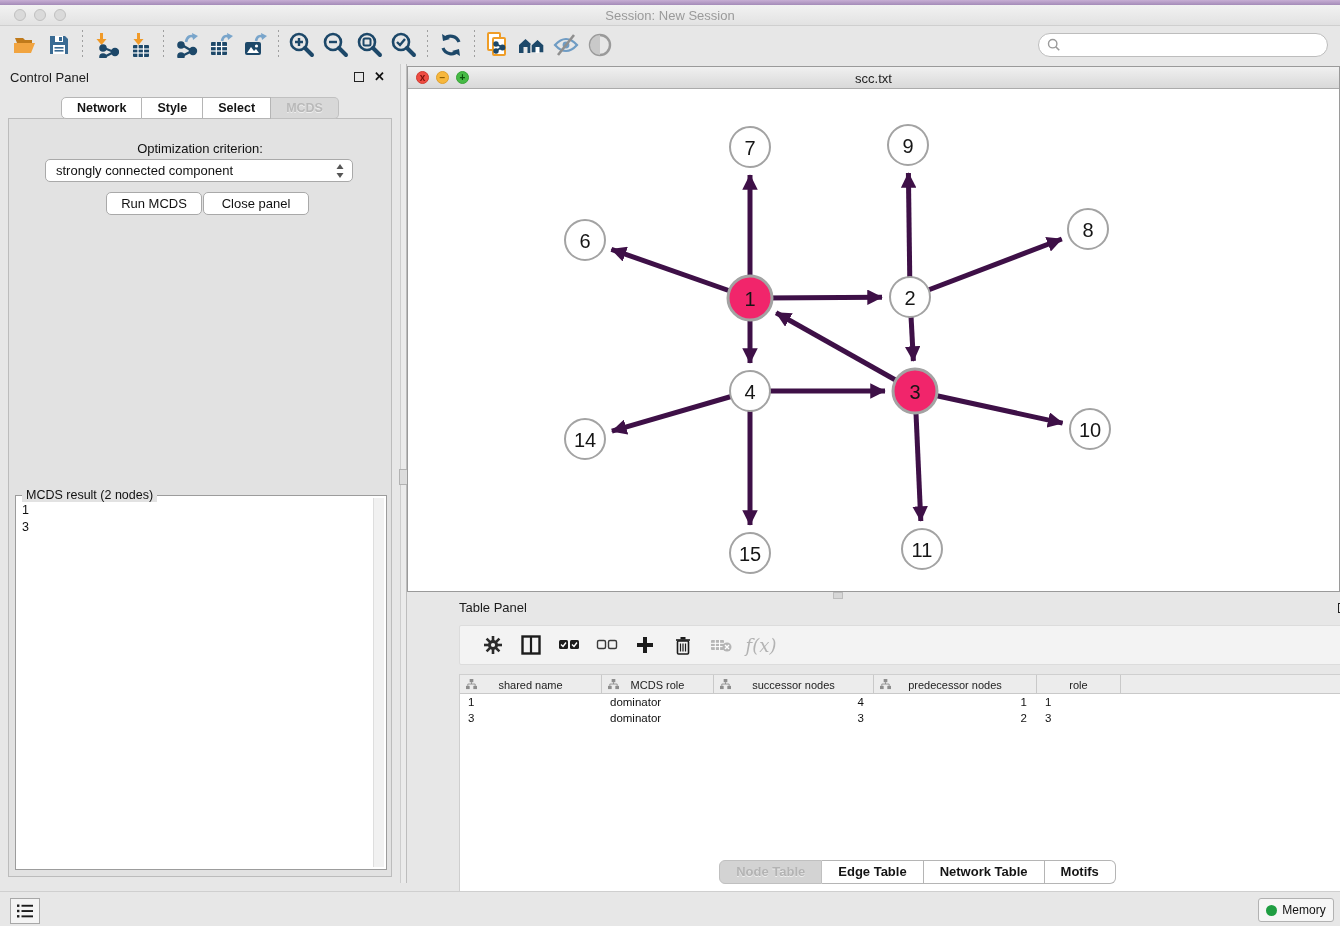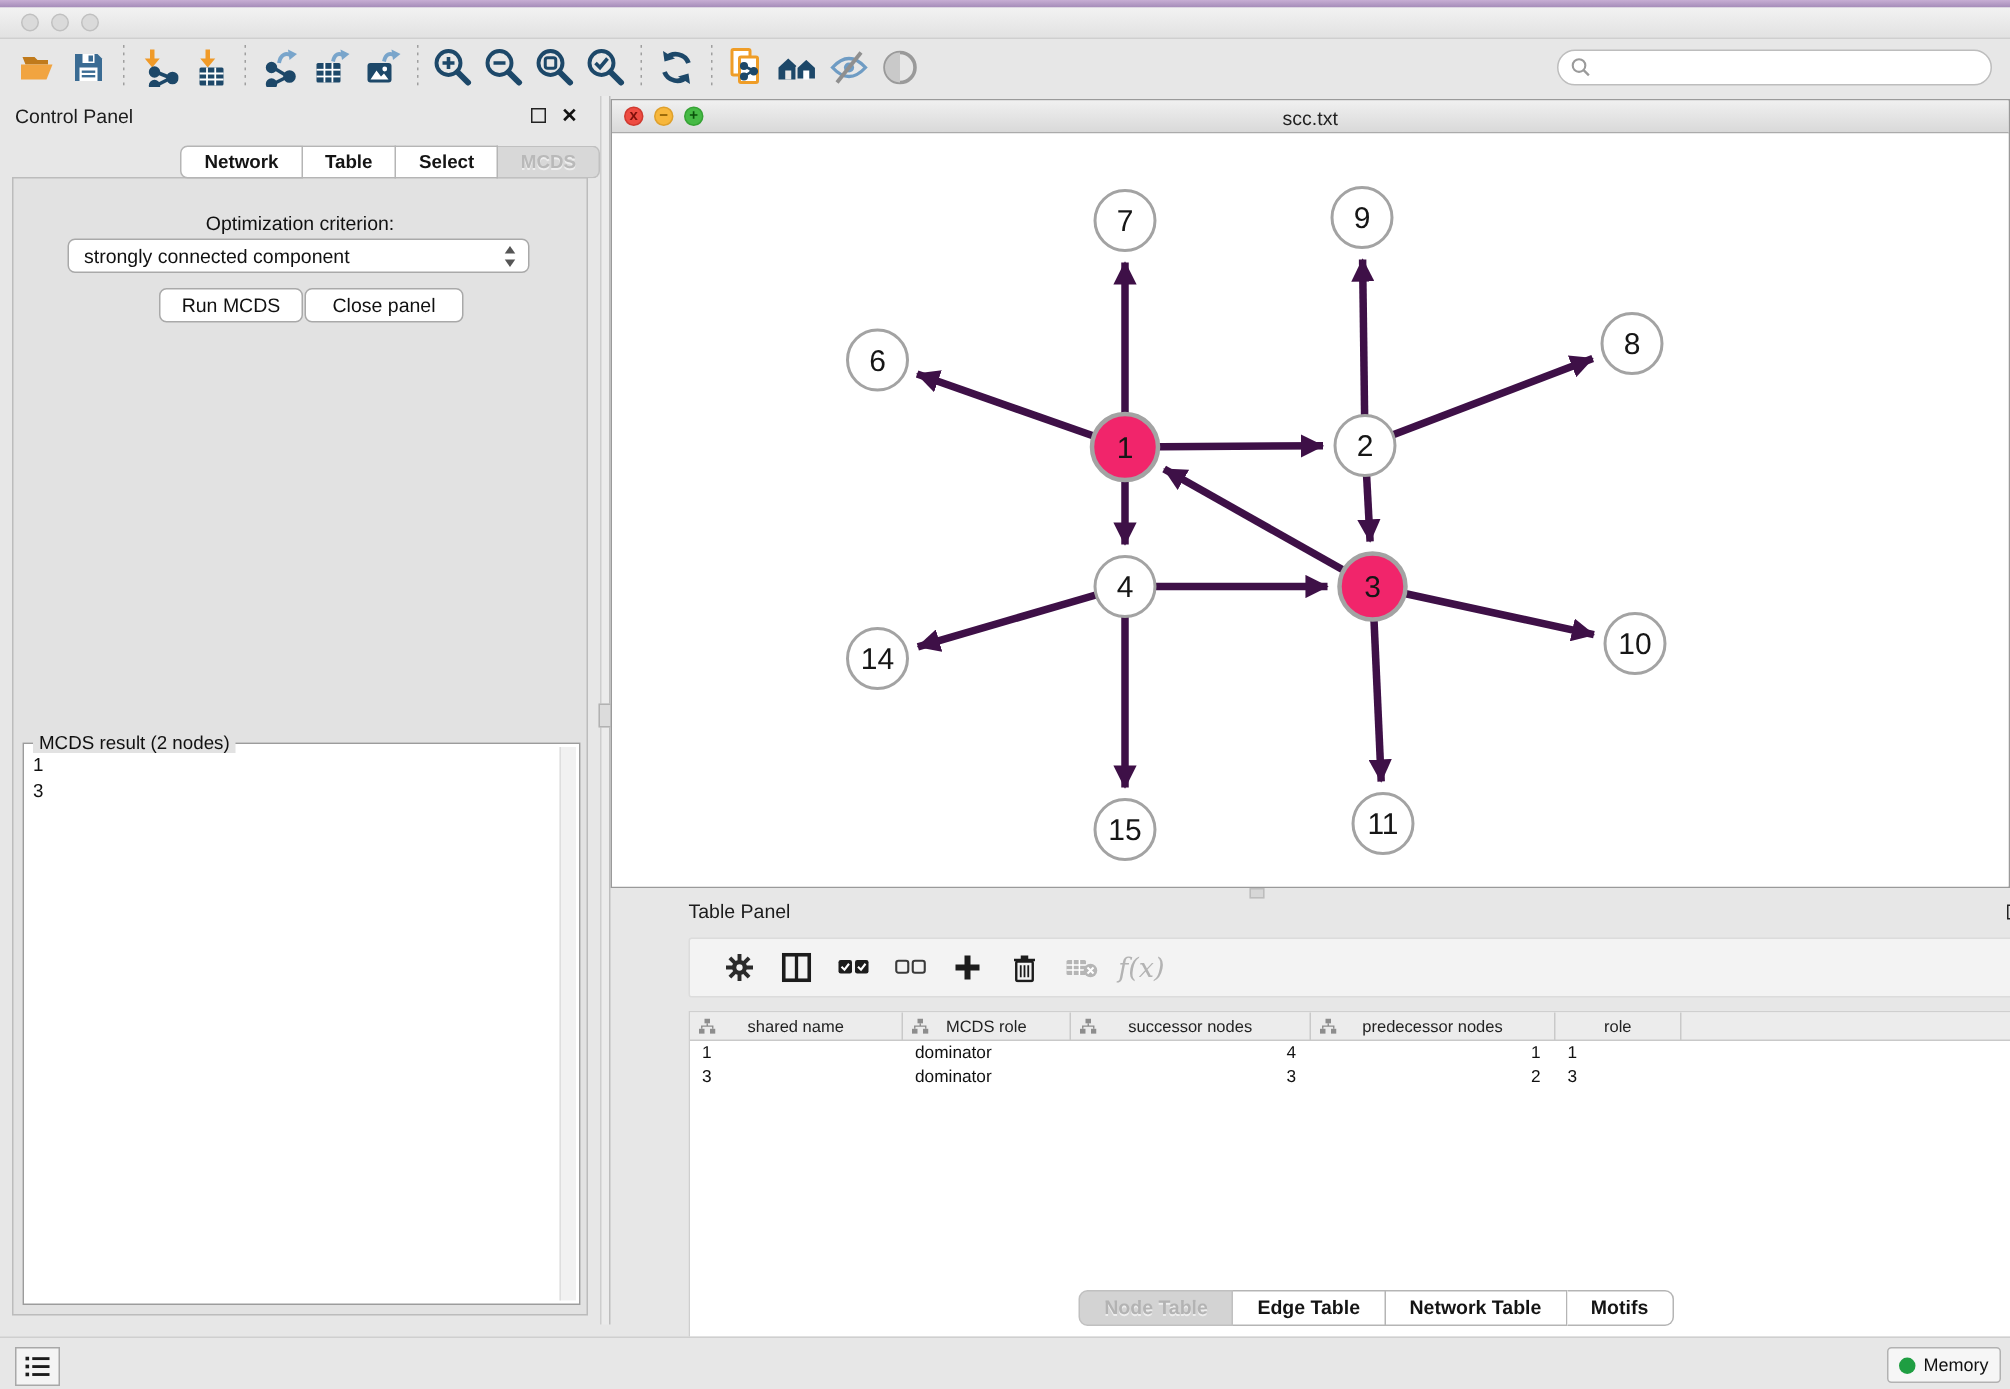--- a/index.html
+++ b/index.html
@@ -35,21 +35,21 @@
     display:flex; align-items:center; padding-left:8px; }
   .search-field input { border:none; outline:none; background:transparent; flex:1;
     font-size:13px; font-family:"Liberation Sans",sans-serif; margin-left:5px; }
 
   
   .control-panel { position:absolute; left:0; top:64px; width:400px; height:819px; }
   .panel-titlebar { position:absolute; left:0; top:0; width:100%; height:26px; }
   .panel-titlebar .ptitle { position:absolute; left:10px; top:6px; font-size:13px; color:#1c1c1c; }
   .float-box { position:absolute; top:8px; width:10px; height:10px; border:1.5px solid #222; }
   .close-x { position:absolute; top:5px; font-size:13px; font-weight:bold; color:#111; line-height:15px; }
-  .cp-tabs { position:absolute; left:0; top:33px; width:100%; display:flex; justify-content:flex-end; z-index:2; }
+  .cp-tabs { position:absolute; left:0; top:33px; width:100%; display:flex; justify-content:center; z-index:2; }
   .seg-tab { height:22px; line-height:20px; padding:0 15px; background:#fff;
     border:1px solid #b5b5b5; border-left:none; font-size:12.5px; font-weight:bold; color:#141414; }
   .seg-tab:first-child { border-left:1px solid #b5b5b5; border-radius:5px 0 0 5px; }
   .seg-tab:last-child { border-radius:0 5px 5px 0; }
   .seg-tab.active { background:#d8d8d8; color:#b9b9b9; border-color:#c0c0c0;
     text-shadow:0 1px 0 #eee; }
   .cp-content { position:absolute; left:8px; top:54px; width:384px; height:759px;
     background:#e2e2e2; border:1px solid #bcbcbc; }
   .opt-label { position:absolute; left:0; width:100%; top:22px; text-align:center;
     font-size:13px; color:#111; }
@@ -132,20 +132,21 @@
   .mem-dot { width:11px; height:11px; border-radius:50%; background:#1f9e42; }
 </style>
 </head>
 <body>
 
 <div class="top-accent"></div>
 <div class="titlebar">
   <span class="tl g1"></span>
   <span class="tl g2"></span>
   <span class="tl g3"></span>
+  <div class="title">Session: New Session</div>
 </div>
 
 <div class="main-toolbar">
   <div class="tbtn">
     <svg width="26" height="24" viewBox="0 0 26 24">
       <path d="M3 5h8l2 2h7v3H5z" fill="#c07a1b"></path>
         <path d="M2 10h21l-4 10H2z" fill="#f1a440"></path>
     </svg>
   </div>
   <div class="tbtn">
@@ -306,21 +307,21 @@
 </div>
 
 <div class="control-panel">
   <div class="panel-titlebar">
     <span class="ptitle">Control Panel</span>
     <span class="float-box" style="right:36px"></span>
     <span class="close-x" style="right:15px">✕</span>
   </div>
   <div class="cp-tabs">
       <div class="seg-tab">Network</div>
-      <div class="seg-tab">Table</div>
+      <div class="seg-tab">Style</div>
       <div class="seg-tab">Select</div>
       <div class="seg-tab active">MCDS</div>
     </div>
   <div class="cp-content">
     <div class="opt-label">Optimization criterion:</div>
     <div class="criterion-select">
       <span>strongly connected component</span>
       <span class="chevrons">
         <svg width="10" height="20" viewBox="0 0 10 20">
             <path d="M5 3L8.5 8h-7z" fill="#555"></path>

